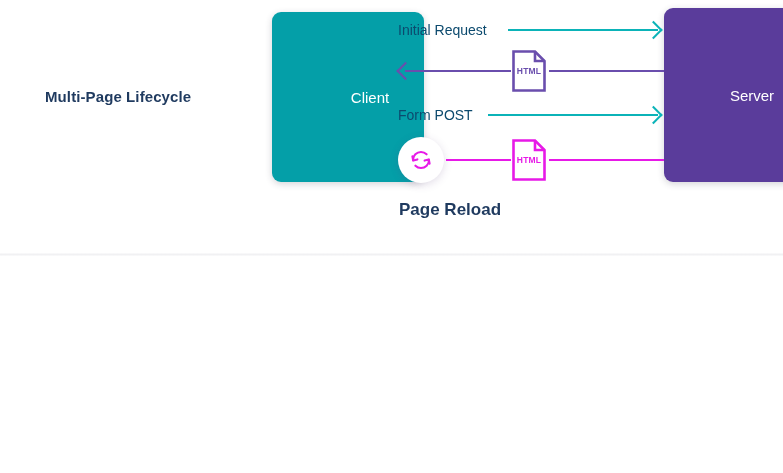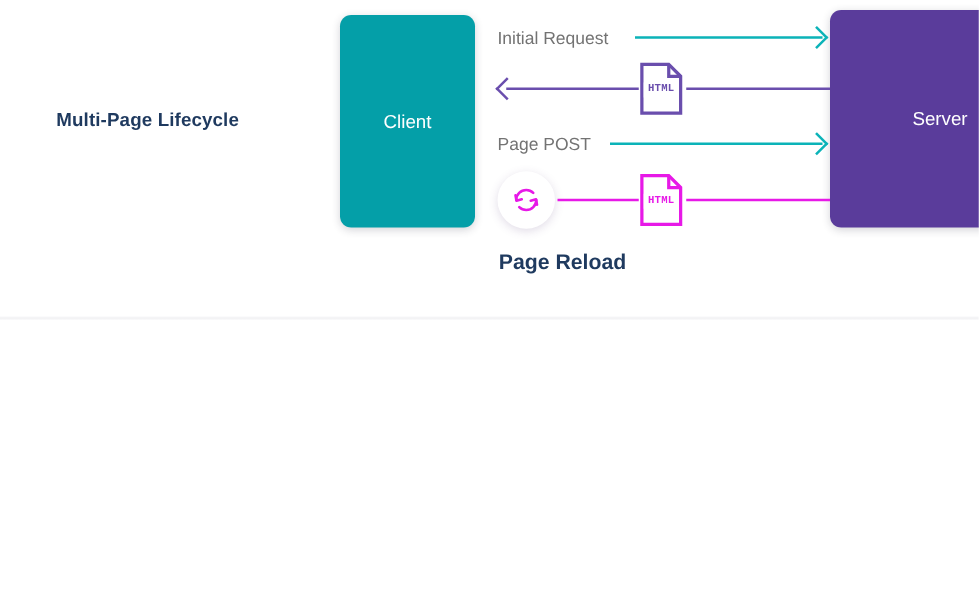--- a/index.html
+++ b/index.html
@@ -27,32 +27,32 @@
     letter-spacing:.1px;white-space:nowrap;text-align:center;
   }
   #label-mpa{left:45px;top:88px;}
 
   .node{
     position:absolute;border-radius:9px;
     display:flex;align-items:center;justify-content:center;
     color:#ffffff;font-size:15px;
     box-shadow:0 2px 7px rgba(40,40,60,.20);
   }
-  .node.client{background:#049fa8;}
+  .node.client{background:#049fa8;padding-left:44px;}
   .node.server{background:#5a3c9b;padding-left:36px;}
 
   #client-mpa{left:272px;top:12px;width:108px;height:170px;}
   #server-mpa{left:664px;top:8px;width:104px;height:174px;}
 
   
   .flow{position:absolute;height:30px;}
 
   .flow-text{
     position:absolute;left:0;top:50%;transform:translateY(-50%);
-    font-size:14px;color:#737373;white-space:nowrap;
+    font-size:14px;color:#0c4a6e;white-space:nowrap;
   }
 
   .line{
     position:absolute;top:50%;height:2px;transform:translateY(-50%);
   }
   .line.teal{background:#0bb3b8;}
   .line.purple{background:#6a4ead;}
   .line.magenta{background:#e719e7;}
 
   .head{
@@ -71,21 +71,20 @@
   
   .file-icon{
     position:absolute;top:50%;transform:translateY(-50%);
     width:36px;height:44px;
   }
   .file-icon svg{display:block;}
   .file-label{
     position:absolute;left:0;right:0;top:50%;transform:translateY(-50%);
     text-align:center;font-size:8.5px;font-weight:bold;
     letter-spacing:.2px;
-    font-family:Liberation Mono, monospace;
   }
   .file-label.purple{color:#6a4ead;}
   .file-label.magenta{color:#e719e7;}
 
   
   .reload-badge{
     position:absolute;top:50%;transform:translateY(-50%);
     width:46px;height:46px;border-radius:50%;
     background:#ffffff;
     box-shadow:0 2px 8px rgba(90,60,120,.18);
@@ -129,21 +128,21 @@
         <svg width="36" height="44" viewBox="0 0 36 44" fill="none">
           <path d="M2.5 2.5 H24 L33.5 12 V41.5 H2.5 Z" stroke="#6a4ead" stroke-width="2.6" fill="#ffffff" stroke-linejoin="miter"></path>
           <path d="M24 2.5 V12 H33.5" stroke="#6a4ead" stroke-width="2.6" fill="none" stroke-linejoin="miter"></path>
           <rect x="4" y="17" width="28" height="12" fill="#ffffff"></rect>
         </svg>
         <span class="file-label purple">HTML</span>
       </div>
     </div>
 
     <div class="flow" style="left:398px;top:100px;width:266px;">
-      <span class="flow-text">Page POST</span>
+      <span class="flow-text">Form POST</span>
       <div class="line teal" style="left:90px;width:170px;"></div>
       <div class="head right teal" style="left:249px;"></div>
     </div>
 
     <div class="flow" style="left:398px;top:145px;width:266px;">
       <div class="reload-badge" style="left:0px;">
         <svg width="24" height="24" viewBox="0 0 24 24" fill="none">
           <path d="M20 12a8 8 0 0 1-8 8 8 8 0 0 1-5.6-2.3" stroke="#e719e7" stroke-width="2.1" stroke-linecap="round"></path>
           <path d="M4 12a8 8 0 0 1 8-8 8 8 0 0 1 5.6 2.3" stroke="#e719e7" stroke-width="2.1" stroke-linecap="round"></path>
           <path d="M3.4 8.2 L4.2 12.6 L8.4 11.4" stroke="#e719e7" stroke-width="2.1" stroke-linecap="round" stroke-linejoin="round" fill="none"></path>

